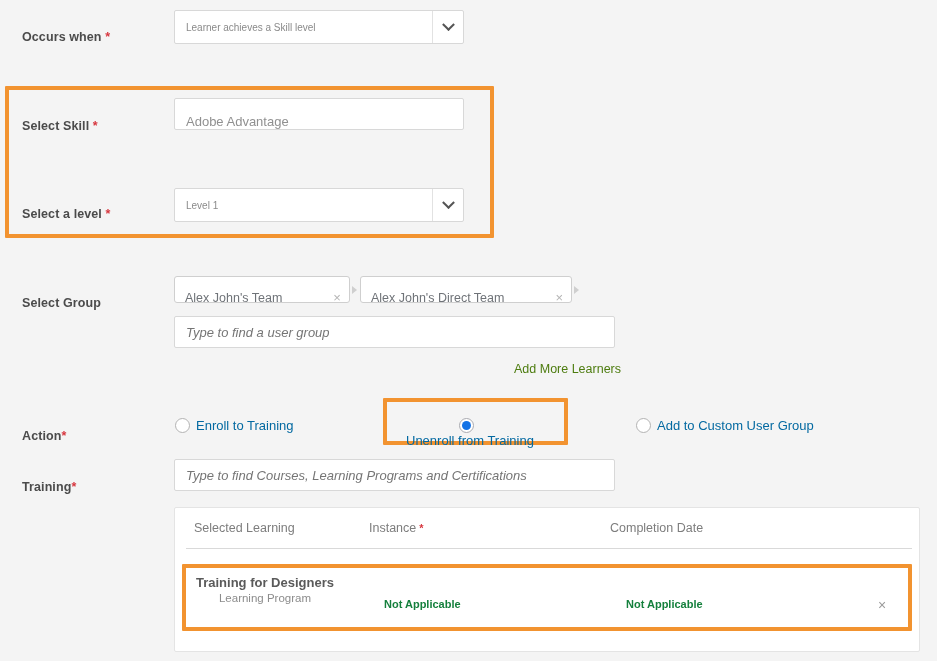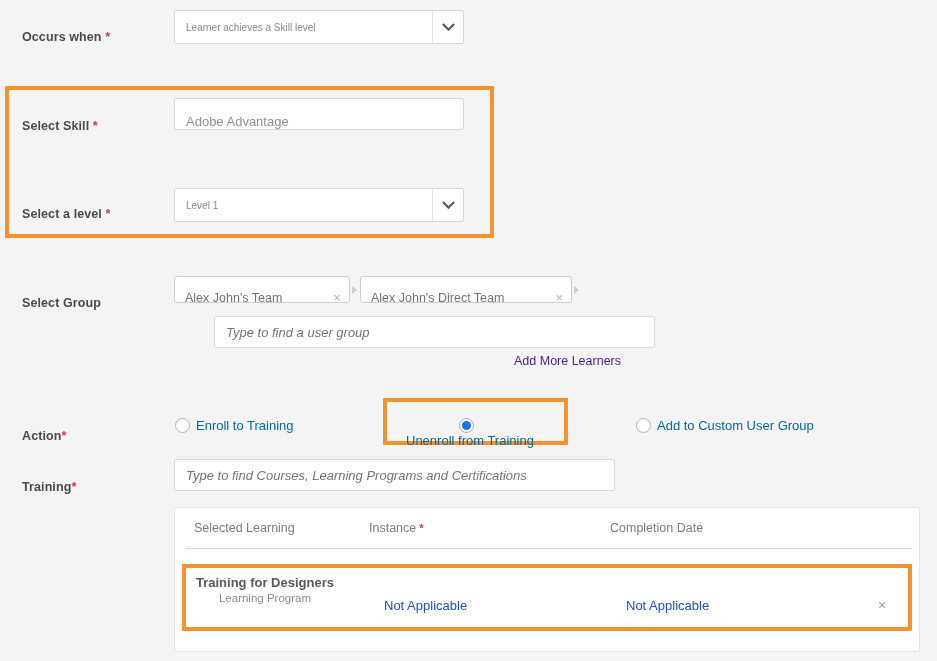--- a/index.html
+++ b/index.html
@@ -113,22 +113,23 @@
     border-top: 4px solid transparent;
     border-bottom: 4px solid transparent;
     border-left: 5px solid #cfcfcf;
     margin: 0 3px 0 2px;
   }
 
   
   .link {
     position: absolute;
     font-size: 12.5px;
-    color: #4c1d95;
+    color: #4d7c0f;
     cursor: pointer;
+    margin-top: 8px;
   }
 
   
   .radio-item {
     position: absolute;
     display: flex;
     align-items: center;
     font-size: 13px;
     color: #0369a1;
     white-space: nowrap;
@@ -181,23 +182,23 @@
     color: #5a5a5a;
     line-height: 16px;
   }
   .lp-sub {
     font-size: 11.5px;
     color: #8c8c8c;
     line-height: 15px;
     text-align: center;
   }
   .na {
-    font-size: 13px;
-    font-weight: normal;
-    color: #1d4ed8;
+    font-size: 11px;
+    font-weight: bold;
+    color: #15803d;
   }
   .row-x {
     position: absolute;
     font-size: 14px;
     color: #9b9b9b;
     cursor: pointer;
   }
 </style>
 </head>
 <body>
@@ -243,21 +244,21 @@
       <span class="chip-x">×</span>
     </div>
     <span class="chip-caret"></span>
     <div class="chip">
       <span>Alex John's Direct Team</span>
       <span class="chip-x">×</span>
     </div>
     <span class="chip-caret"></span>
   </div>
 
-  <input class="text-input italic" style="left: 174px; top: 316px; width: 441px; outline: none; margin-left: 40px;" placeholder="Type to find a user group">
+  <input class="text-input italic" style="left: 174px; top: 316px; width: 441px; outline: none;" placeholder="Type to find a user group">
 
   <div class="link" style="left:514px; top:354px;">Add More Learners</div>
 
   <div class="field-label" style="top:429px;">
     <span>Action</span><span class="req-tight">*</span>
   </div>
 
   <div class="radio-item" style="left:175px; top:418px;">
     <span class="radio-circle"></span>
     <span>Enroll to Training</span>

